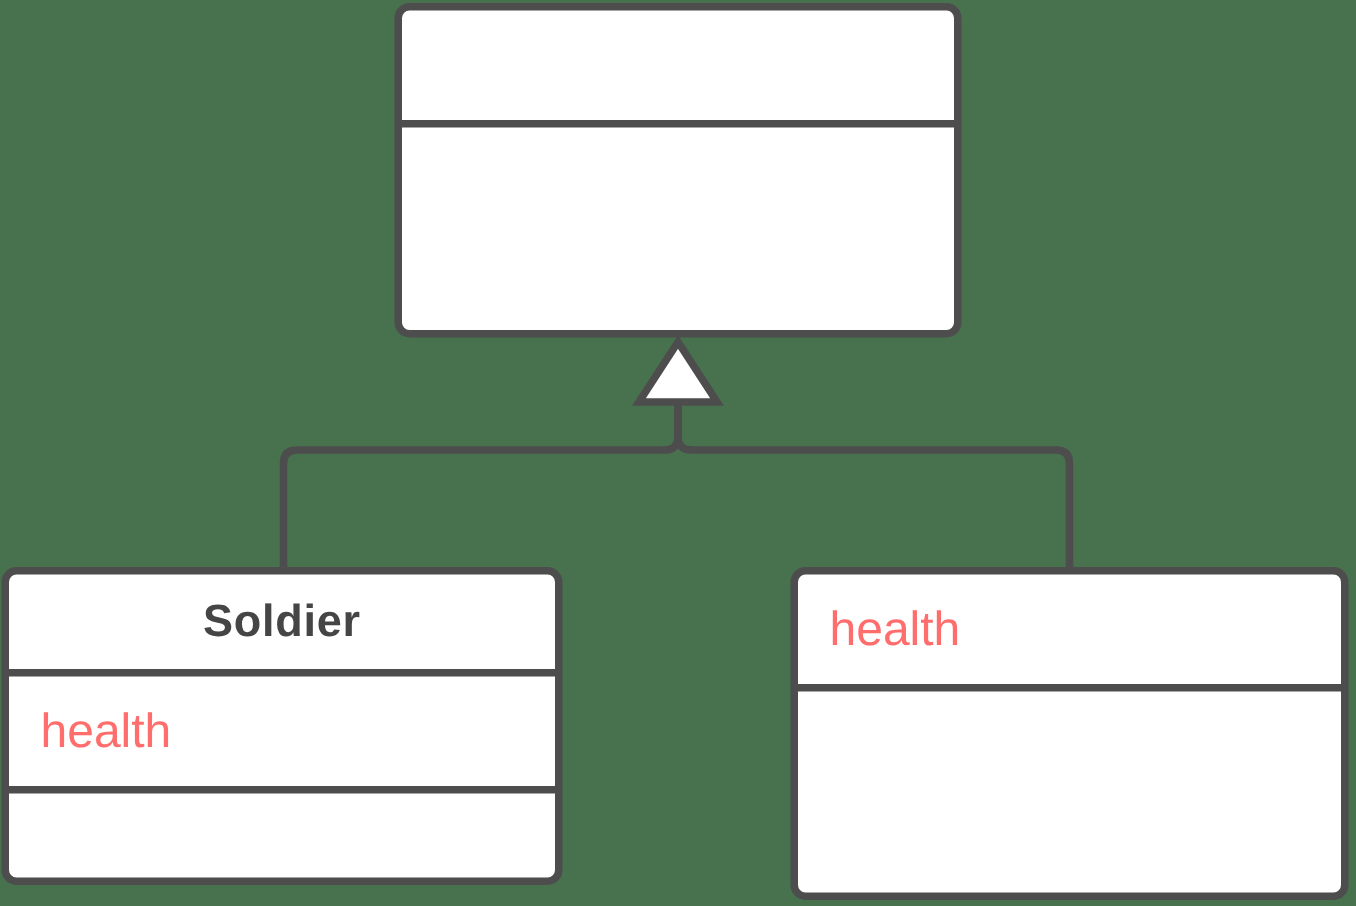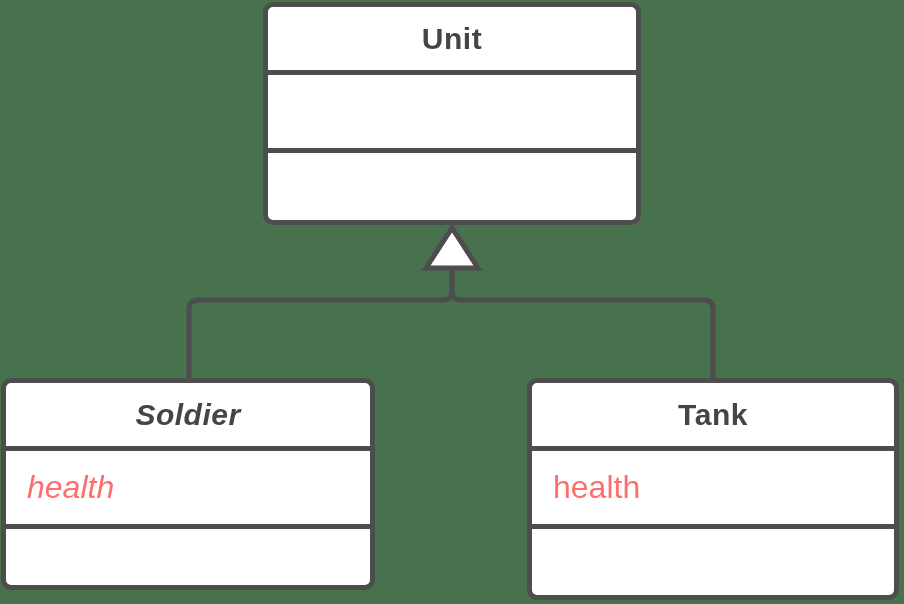--- a/index.html
+++ b/index.html
@@ -29,21 +29,21 @@
     position: absolute;
     background: #ffffff;
     border: 5px solid #4D4D4D;
     border-radius: 10px;
     overflow: hidden;
     display: flex;
     flex-direction: column;
     box-sizing: border-box;
   }
   #box-unit    { left: 263px; top: 2px;   width: 378px; height: 223px; }
-  #box-soldier { left: 1px;   top: 378px; width: 374px; height: 212px; font-style: italic; }
+  #box-soldier { left: 1px;   top: 378px; width: 374px; height: 212px; }
   #box-tank    { left: 527px; top: 378px; width: 372px; height: 222px; }
 
   .sec { box-sizing: content-box; }
   .sec-title {
     height: 63px;
     border-bottom: 5px solid #4D4D4D;
     display: flex;
     align-items: center;
     justify-content: center;
     font-weight: bold;
@@ -72,34 +72,32 @@
 
 <div id="canvas">
 
   <svg id="connector-layer" viewBox="0 0 904 604" xmlns="http://www.w3.org/2000/svg">
     <path d="M 452 264 L 452 291 Q 452 300 443 300 L 198 300 Q 189 300 189 309 L 189 380" fill="none" stroke="#4D4D4D" stroke-width="5"></path>
     <path d="M 452 264 L 452 291 Q 452 300 461 300 L 704 300 Q 713 300 713 309 L 713 380" fill="none" stroke="#4D4D4D" stroke-width="5"></path>
     <path d="M 452 228 L 426 268 L 478 268 Z" fill="#ffffff" stroke="#4D4D4D" stroke-width="5" stroke-linejoin="miter"></path>
   </svg>
 
   <div class="uml-box" id="box-unit">
-    <div class="sec sec-title">Unit</div>
     <div class="sec sec-attrs"></div>
     <div class="sec sec-methods"></div>
   </div>
 
   <div class="uml-box" id="box-soldier">
     <div class="sec sec-title">Soldier</div>
     <div class="sec sec-attrs">
       <span class="attr-label">health</span>
     </div>
     <div class="sec sec-methods"></div>
   </div>
 
   <div class="uml-box" id="box-tank">
-    <div class="sec sec-title">Tank</div>
     <div class="sec sec-attrs">
       <span class="attr-label">health</span>
     </div>
     <div class="sec sec-methods"></div>
   </div>
 
 </div>
 
 </body></html>

